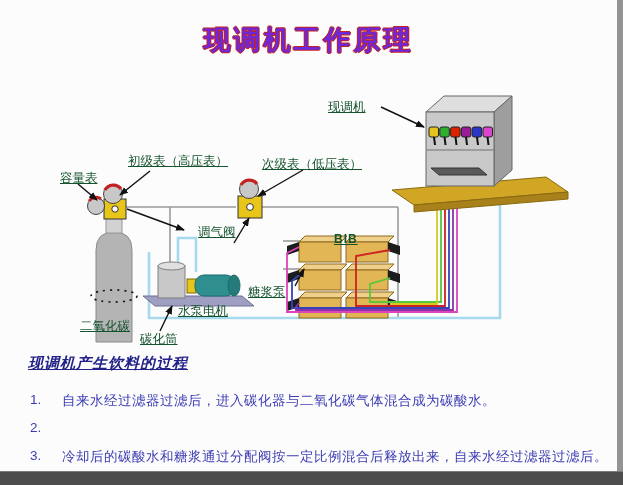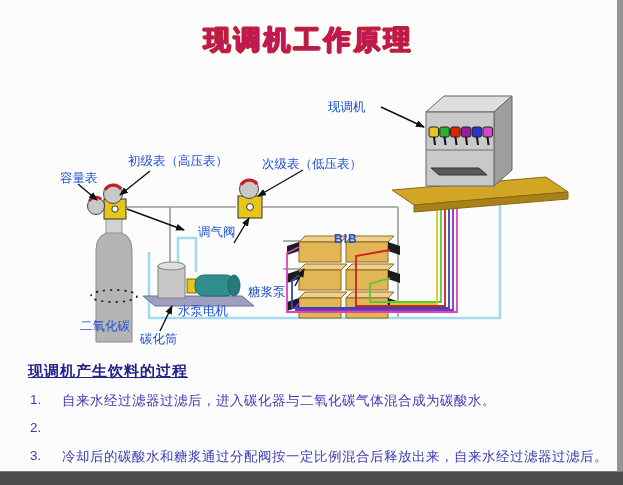--- a/index.html
+++ b/index.html
@@ -4,29 +4,29 @@
 <style>
   html,body{margin:0;padding:0;background:#e8e8e8;}
   .slide{
     position:relative;width:623px;height:485px;background:#fcfcfc;overflow:hidden;
     font-family:"Liberation Sans","DejaVu Sans",sans-serif;
   }
   .edge-right{position:absolute;right:0;top:0;width:6px;height:485px;background:#949494;}
   .edge-bottom{position:absolute;left:0;top:471px;width:623px;height:14px;background:#4d4d4d;border-top:1px solid #7a7a7a;}
   .title{
     position:absolute;top:22px;left:0;width:617px;text-align:center;
-    font-size:27px;font-weight:bold;letter-spacing:3px;color:#be185d;
+    font-size:27px;font-weight:bold;letter-spacing:3px;color:#6d28d9;
     text-shadow:-1px 0 #c42222,1px 0 #c42222,0 -1px #c42222,0 1px #c42222;
   }
-  .dlabel{position:absolute;font-size:12.5px;color:#1d4ed8;white-space:nowrap;}
+  .dlabel{position:absolute;font-size:12.5px;color:#14532d;white-space:nowrap;text-decoration:underline;}
   .dlabel.bold{font-weight:bold;font-size:12px;letter-spacing:1px;}
   .diagram-svg{position:absolute;left:0;top:0;}
   .process-heading{
-    position:absolute;left:28px;top:362px;
-    font-size:15px;font-weight:bold;color:#22228a;
+    position:absolute;left:28px;top:354px;
+    font-size:15px;font-weight:bold;font-style:italic;color:#22228a;
     text-decoration:underline;letter-spacing:1px;
   }
   .steps{position:absolute;left:30px;top:392px;width:580px;}
   .step{display:flex;height:28px;align-items:flex-start;font-size:13.5px;color:#3c3cb4;}
   .step .num{width:32px;flex:0 0 32px;}
   .step .txt{flex:1;letter-spacing:0.5px;}
 </style>
 </head>
 <body>
 

